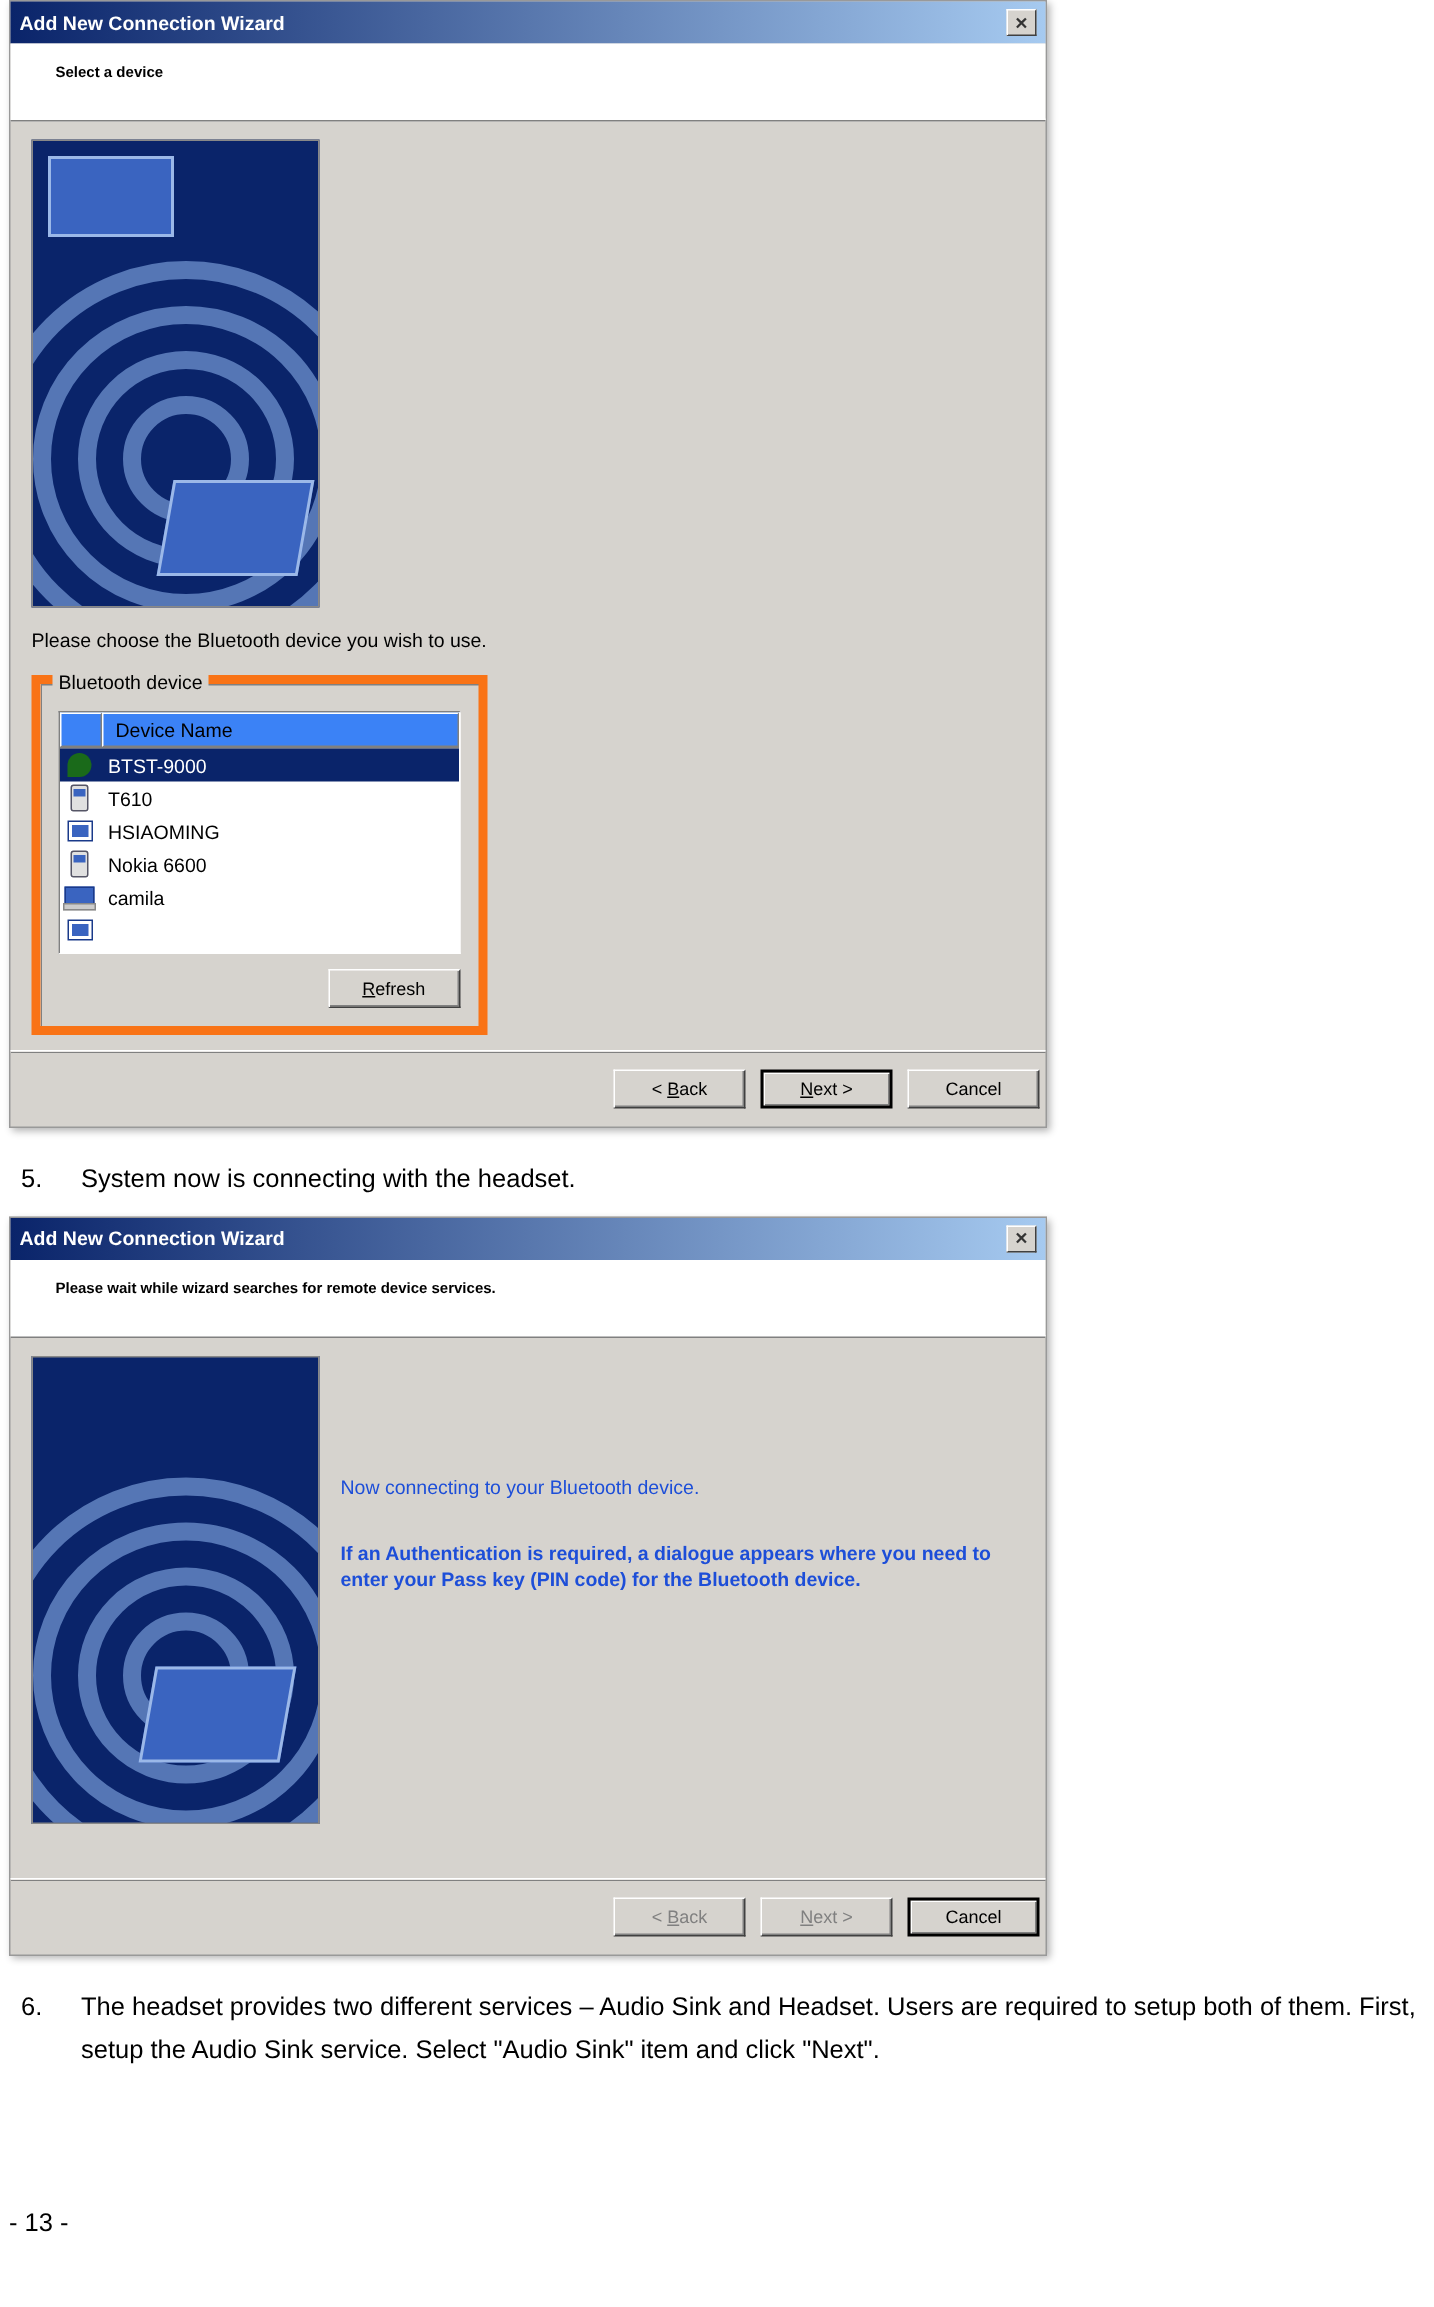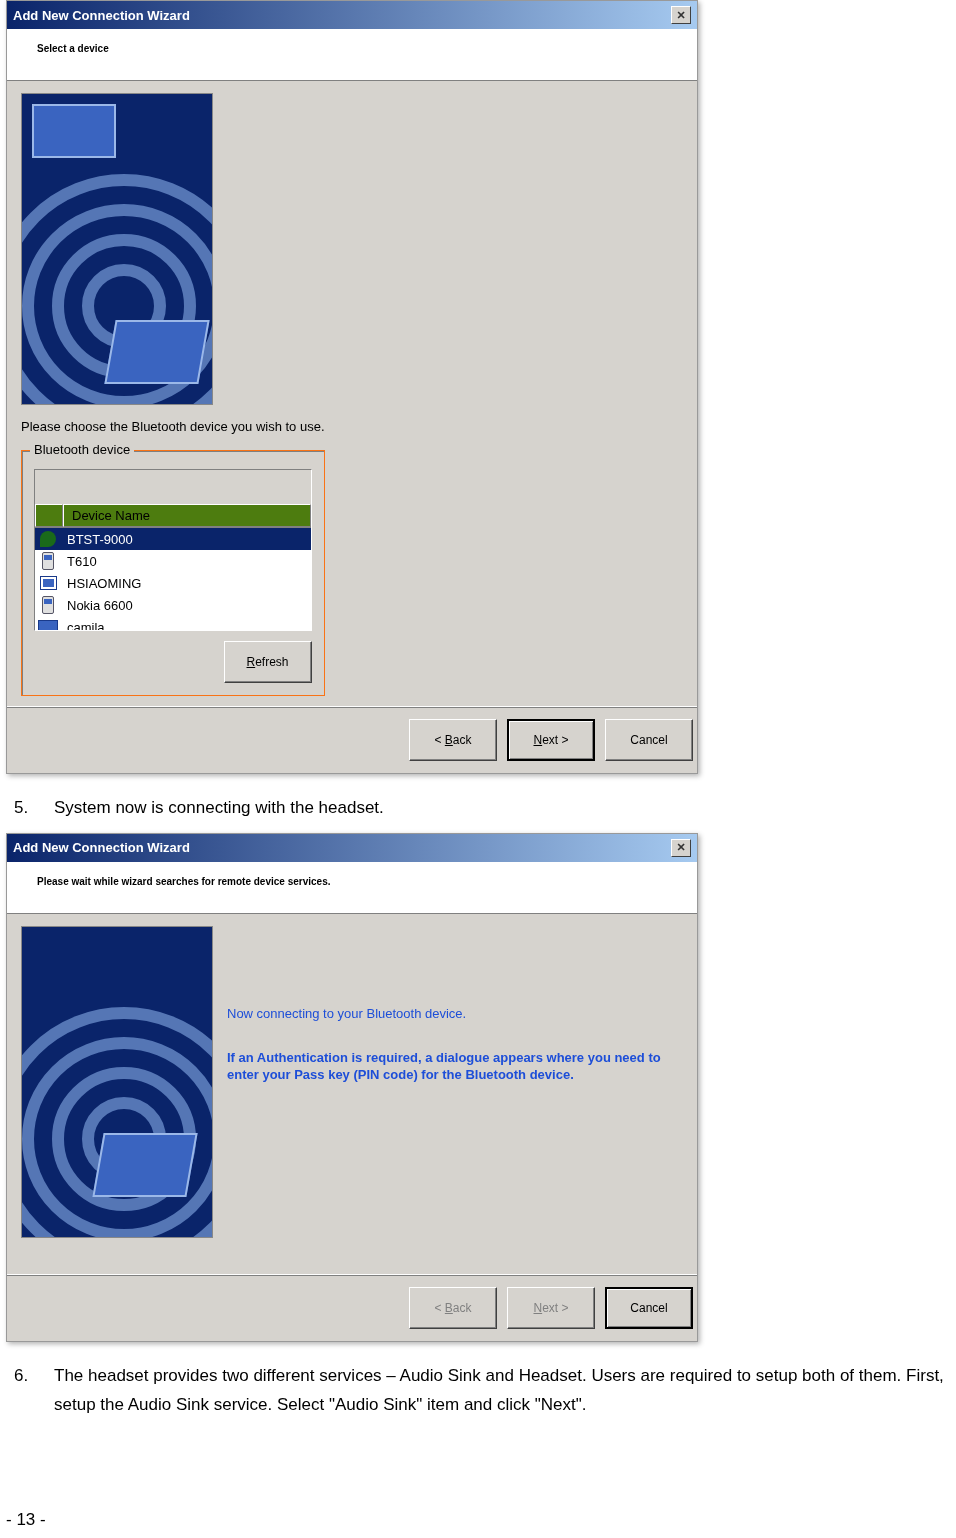--- a/index.html
+++ b/index.html
@@ -110,21 +110,21 @@
   }
   .right-content {
     flex: 1;
     font-size: 13px;
     color: #000;
   }
   .instruction {
     margin: 0 0 16px 0;
   }
   .groupbox {
-    border: 1px solid #f97316;
+    border: 6px solid #f97316;
     box-shadow: inset 1px 1px 0 #808080;
     position: relative;
     padding: 18px 12px 12px 12px;
     background: #d6d3ce;
   }
   .groupbox-label {
     position: absolute;
     top: -9px;
     left: 8px;
     background: #d6d3ce;
@@ -144,22 +144,21 @@
     border-bottom: 1px solid #808080;
     display: flex;
   }
   .list-header .hcol {
     padding: 3px 8px;
     font-size: 13px;
     border-right: 1px solid #808080;
     border-top: 1px solid #fff;
     border-left: 1px solid #fff;
     border-bottom: 1px solid #808080;
-    background: #4d7c0f;
-    margin-top: 34px;
+    background: #3b82f6;
   }
   .list-header .hcol.icon-col { width: 22px; padding: 3px 2px; }
   .list-header .hcol.name-col { flex: 1; }
   .list-row {
     display: flex;
     align-items: center;
     padding: 0;
     font-size: 13px;
     height: 22px;
     cursor: pointer;
@@ -220,21 +219,21 @@
   }
   .dev-icon.laptop::after {
     content:''; position:absolute; bottom:-3px; left:-2px; right:-2px; height:3px; background:#ccc; border:1px solid #888;
   }
   .button-row {
     text-align: right;
     margin-top: 10px;
   }
   .win-button {
     min-width: 88px;
-    height: 42px;
+    height: 26px;
     background: #d6d3ce;
     border: 1px solid #fff;
     border-right-color: #404040;
     border-bottom-color: #404040;
     box-shadow: inset -1px -1px 0 #808080, inset 1px 1px 0 #d6d3ce;
     font-size: 12px;
     font-family: Tahoma, Arial, sans-serif;
     cursor: pointer;
     padding: 0 10px;
   }

